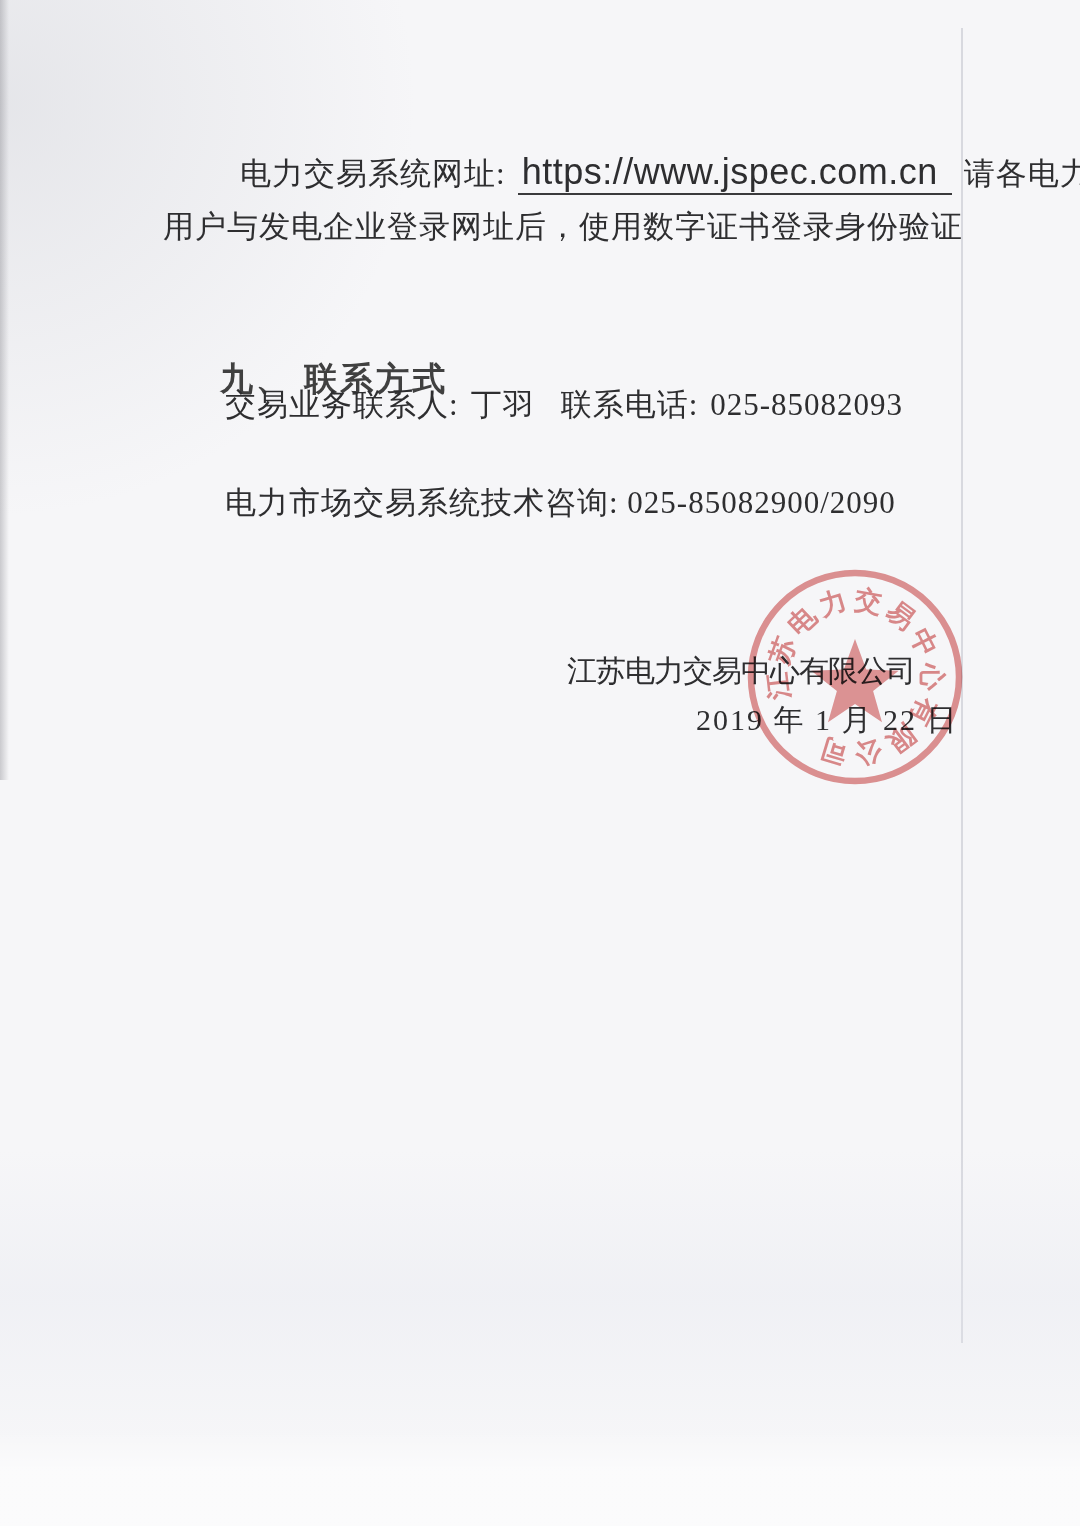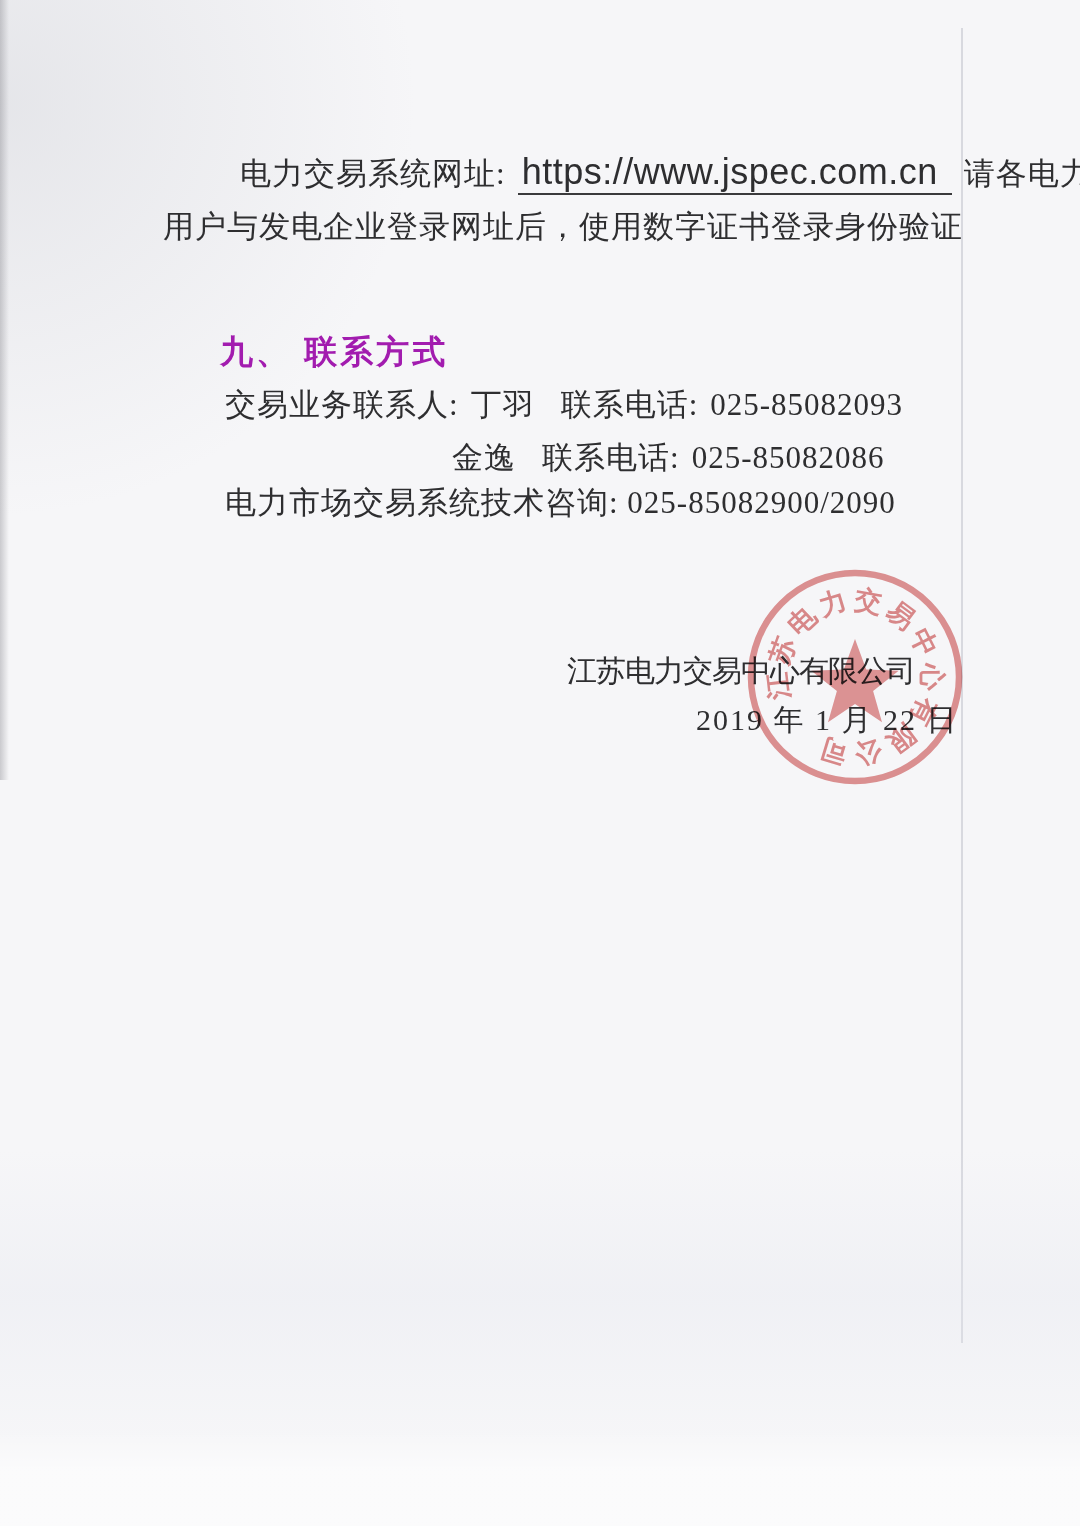--- a/index.html
+++ b/index.html
@@ -43,22 +43,23 @@
   .tline {
     position: absolute; white-space: nowrap;
     font-size: 31px; letter-spacing: 1px; color: #2e2e30;
   }
   .url {
     font-family: "Liberation Sans", "DejaVu Sans", sans-serif;
     font-size: 36px; letter-spacing: .5px; font-weight: 500;
     border-bottom: 2.5px solid #3a3a3c; padding: 0 14px 1px 4px;
   }
   .heading {
-    font-weight: bold; font-size: 33px; letter-spacing: 3px; color: #a21caf;
+    font-weight: bold; font-size: 33px; letter-spacing: 3px; color: #404040;
     font-family: "Liberation Sans", "DejaVu Sans", sans-serif;
+    margin-top: 27px;
   }
   .gap-sm { display: inline-block; width: 12px; }
   .gap-md { display: inline-block; width: 26px; }
   .indent-c2 { display: inline-block; width: 227px; }
   .sig { letter-spacing: -1px; font-size: 30px; }
 
   
   .seal-svg {
     position: absolute; left: 740px; top: 562px;
     mix-blend-mode: multiply; opacity: .88;
@@ -83,23 +84,20 @@
   <div class="tline" style="left:240px; top:151px;">
     <span>电力交易系统网址:</span><span class="gap-sm"></span><span class="url">https://www.jspec.com.cn</span><span class="gap-sm"></span><span>请各电力</span>
   </div>
   <div class="tline" style="left:163px; top:206px;">用户与发电企业登录网址后，使用数字证书登录身份验证</div>
 
   <div class="tline heading" style="left:220px; top:330px;">九、 联系方式</div>
 
   <div class="tline" style="left:225px; top:384px;">
     <span>交易业务联系人:</span><span class="gap-sm"></span><span>丁羽</span><span class="gap-md"></span><span>联系电话:</span><span class="gap-sm"></span><span>025-85082093</span>
   </div>
-  <div class="tline" style="left:225px; top:437px;">
-    <span class="indent-c2"></span><span>金逸</span><span class="gap-md"></span><span>联系电话:</span><span class="gap-sm"></span><span>025-85082086</span>
-  </div>
   <div class="tline" style="left:225px; top:482px;">电力市场交易系统技术咨询: 025-85082900/2090</div>
 
   <div class="tline sig" style="left:567px; top:651px;">江苏电力交易中心有限公司</div>
   <div class="tline sig" style="left:696px; top:700px; letter-spacing:2px;">2019 年 1 月 22 日</div>
 
   <svg class="seal-svg" width="230" height="230" viewBox="0 0 230 230">
     <g transform="translate(115,115)">
       <circle r="104" fill="none" stroke-width="6.5" opacity="0.85" stroke="#d86e6e"></circle>
       <polygon points="0,-38 11.2,-7.4 43.7,-6.2 18.1,13.9 27,45.2 0,27 -27,45.2 -18.1,13.9 -43.7,-6.2 -11.2,-7.4" opacity="0.82" fill="#d86e6e"></polygon>
       <g opacity="0.9">

